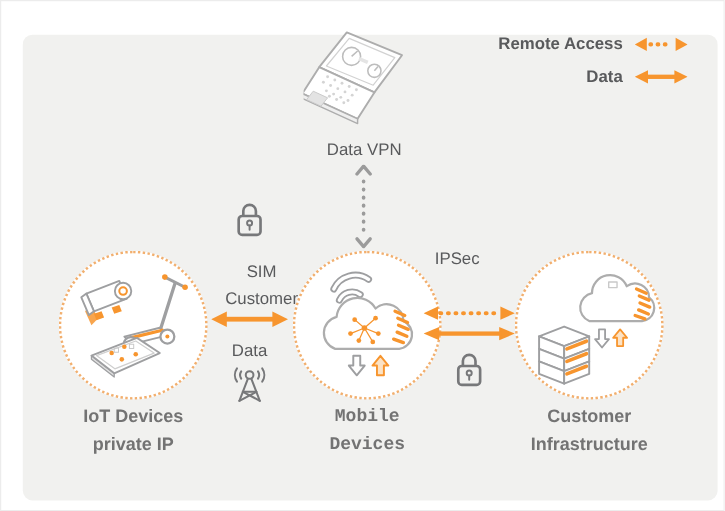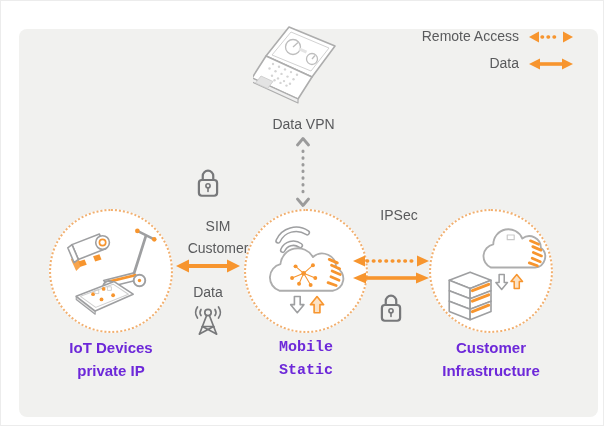--- a/index.html
+++ b/index.html
@@ -2,22 +2,22 @@
 <html><head>
 <meta charset="utf-8">
 <style>
   html,body{margin:0;padding:0;background:#fff;}
   #canvas{position:relative;width:604px;height:426px;background:#ffffff;overflow:hidden;
           font-family:"Liberation Sans",sans-serif;border:1px solid #ececec;box-sizing:border-box;}
   .abs{position:absolute;}
   #panel{left:18px;top:28px;width:579px;height:388px;background:#F1F1EF;border-radius:8px;}
   .circle{width:124px;height:124px;border-radius:50%;background:#ffffff;border:2px dotted #F2AF6E;box-sizing:border-box;}
   .lbl{font-size:14px;color:#595A5C;text-align:center;line-height:1.55;}
-  .boldlbl{font-size:15px;font-weight:bold;color:#6d28d9;text-align:center;line-height:1.5;}
-  .legend{right:30px;top:26px;display:flex;flex-direction:column;gap:8px;align-items:flex-end;}
+  .boldlbl{font-size:15px;font-weight:bold;color:#737373;text-align:center;line-height:1.5;}
+  .legend{right:30px;top:26px;display:flex;flex-direction:column;gap:8px;align-items:flex-end;font-weight:bold;}
   .legend-row{display:flex;align-items:center;gap:10px;height:19px;}
   .legend-row .lbl{line-height:19px;}
   span.line{display:block;}
 </style>
 </head>
 <body>
 
 <div id="canvas">
   <div id="panel" class="abs"></div>
 
@@ -205,21 +205,21 @@
       <path d="M17.6,13.5 L10.5,32 M20.4,13.5 L27.5,32"></path>
       <path d="M13.4,24.5 L24.6,24.5"></path>
       <path d="M13.4,24.5 L27.5,32 M24.6,24.5 L10.5,32"></path>
       <path d="M8.5,5 a9.5,9.5 0 0 0 0,11"></path>
       <path d="M12,7.5 a5.5,5.5 0 0 0 0,6"></path>
       <path d="M29.5,5 a9.5,9.5 0 0 1 0,11"></path>
       <path d="M26,7.5 a5.5,5.5 0 0 1 0,6"></path>
     </g>
   </svg>
 
-  <div class="abs lbl" style="left:358px;top:204px;width:80px;">
+  <div class="abs lbl" style="left:340px;top:204px;width:80px;">
     <span class="line">IPSec</span>
   </div>
   <svg class="abs" style="left:352px;top:252px;" width="76" height="16" viewBox="0 0 76 16">
     <polygon points="0,8 12,2.5 12,13.5" fill="#F7952E"></polygon>
     <polygon points="76,8 64,2.5 64,13.5" fill="#F7952E"></polygon>
     <line x1="14" y1="8" x2="62" y2="8" stroke="#F7952E" stroke-width="3.4" stroke-dasharray="0.7 5.6" stroke-linecap="round"></line>
   </svg>
   <svg class="abs" style="left:352px;top:269px;" width="76" height="16" viewBox="0 0 76 16">
     <polygon points="0,8 13,2.5 13,13.5" fill="#F7952E"></polygon>
     <polygon points="76,8 63,2.5 63,13.5" fill="#F7952E"></polygon>
@@ -231,19 +231,19 @@
     <circle cx="12" cy="16" r="1.8" fill="none" stroke="#77787A" stroke-width="1.4"></circle>
     <line x1="12" y1="17.8" x2="12" y2="20.8" stroke="#77787A" stroke-width="1.4" stroke-linecap="round"></line>
   </svg>
 
   <div class="abs boldlbl" style="left:35px;top:336px;width:150px;">
     <span class="line">IoT Devices</span>
     <span class="line">private IP</span>
   </div>
   <div class="abs boldlbl" style="left:230px;top:336px;width:150px;font-family:Liberation Mono, monospace;">
     <span class="line">Mobile</span>
-    <span class="line">Static</span>
+    <span class="line">Devices</span>
   </div>
   <div class="abs boldlbl" style="left:415px;top:336px;width:150px;">
     <span class="line">Customer</span>
     <span class="line">Infrastructure</span>
   </div>
 </div>
 
 </body></html>

